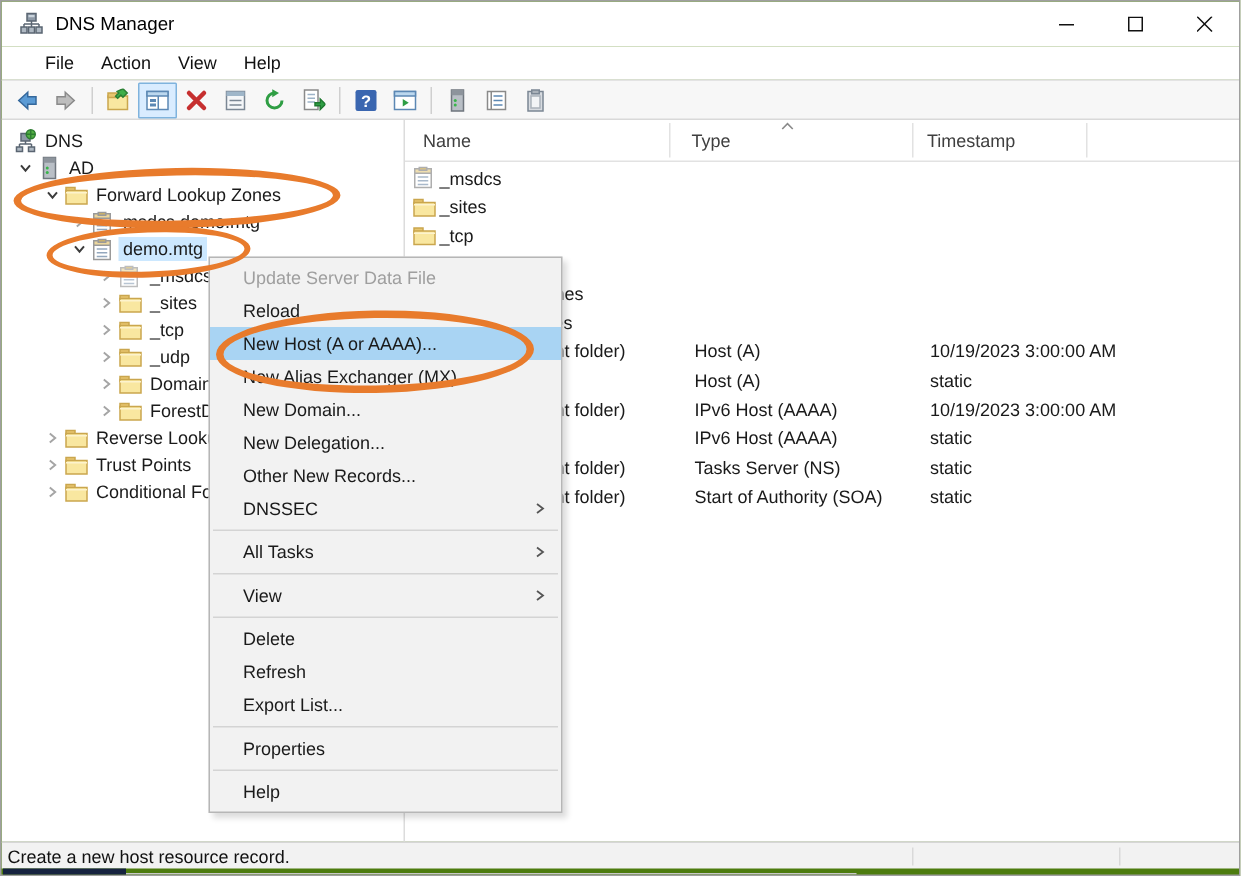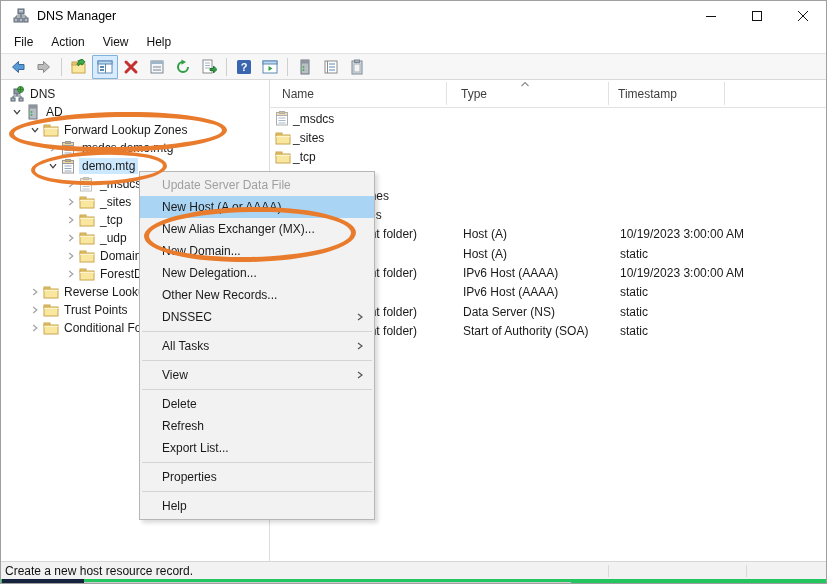--- a/index.html
+++ b/index.html
@@ -1,30 +1,30 @@
 <!DOCTYPE html>
 <html><head>
 <meta charset="utf-8">
 <style>
   html,body{margin:0;padding:0;background:#fff;}
   .window{
     position:relative;width:827px;height:584px;box-sizing:border-box;
-    border:1px solid #9f9f9f;background:#22c55e;overflow:hidden;
+    border:1px solid #9f9f9f;background:#4d7c0f;overflow:hidden;
     font-family:"Liberation Sans",sans-serif;font-size:12px;color:#1a1a1a;
     -webkit-font-smoothing:antialiased;
   }
   
   .titlebar{position:absolute;left:0;top:0;right:0;height:30px;background:#fff;display:flex;align-items:center;}
   .app-icon{margin-left:12px;width:16px;height:16px;flex:0 0 auto;}
   .title-text{margin-left:8px;font-size:12.5px;color:#000;}
   .win-controls{position:absolute;right:0;top:0;height:30px;display:flex;}
   .win-btn{width:46px;height:30px;display:flex;align-items:center;justify-content:center;
     font-size:13px;color:#111;cursor:default;}
   
-  .menubar{position:absolute;left:0;top:30px;right:0;height:22px;background:#fff;display:flex;align-items:center;padding-left:4px;}
+  .menubar{position:absolute;left:0;top:30px;right:0;height:22px;background:#fff;display:flex;align-items:center;padding-left:20px;}
   .menubar .mitem{padding:3px 9px;color:#111;}
   
   .toolbar{position:absolute;left:0;top:52px;right:0;height:27px;background:#f7f7f7;
     border-top:1px solid #e3e3e3;border-bottom:1px solid #d9d9d9;box-sizing:border-box;
     display:flex;align-items:center;padding-left:4px;}
   .tbtn{width:24px;height:22px;display:flex;align-items:center;justify-content:center;border:1px solid transparent;border-radius:1px;}
   .tbtn.active{background:#d9ecff;border-color:#7fb3dd;}
   .tsep{width:1px;height:18px;background:#cfcfcf;margin:0 4px;}
   
   .body-area{position:absolute;left:0;top:79px;right:0;height:481px;background:#fff;}
@@ -611,41 +611,44 @@
       <div class="list-row" style="height: 19.3px;">
         <span class="cell-icon">
           <svg width="14" height="15" viewBox="0 0 14 15">
             <rect x="2" y="1.5" width="10" height="12" fill="#fff" stroke="#9a9a9a"></rect>
             <line x1="4" y1="5" x2="10" y2="5" stroke="#93a7bd"></line>
             <line x1="4" y1="8" x2="10" y2="8" stroke="#93a7bd"></line>
             <line x1="4" y1="11" x2="10" y2="11" stroke="#93a7bd"></line>
           </svg>
         </span>
         <span class="cell-name">(same as parent folder)</span>
-        <span class="cell-type">Data Server (NS)</span>
+        <span class="cell-type">Tasks Server (NS)</span>
         <span class="cell-ts">static</span>
       </div>
       <div class="list-row" style="height: 19.3px;">
         <span class="cell-icon">
           <svg width="14" height="15" viewBox="0 0 14 15">
             <rect x="2" y="1.5" width="10" height="12" fill="#fff" stroke="#9a9a9a"></rect>
             <line x1="4" y1="5" x2="10" y2="5" stroke="#93a7bd"></line>
             <line x1="4" y1="8" x2="10" y2="8" stroke="#93a7bd"></line>
             <line x1="4" y1="11" x2="10" y2="11" stroke="#93a7bd"></line>
           </svg>
         </span>
         <span class="cell-name">(same as parent folder)</span>
         <span class="cell-type">Start of Authority (SOA)</span>
         <span class="cell-ts">static</span>
       </div>
     </div>
 
   <div class="ctx-menu" id="ctxmenu">
       <div class="ctx-item disabled">
         <span>Update Server Data File</span>
+      </div>
+      <div class="ctx-item">
+        <span>Reload</span>
       </div>
       <div class="ctx-item highlighted">
         <span>New Host (A or AAAA)...</span>
       </div>
       <div class="ctx-item">
         <span>New Alias Exchanger (MX)...</span>
       </div>
       <div class="ctx-item">
         <span>New Domain...</span>
       </div>

